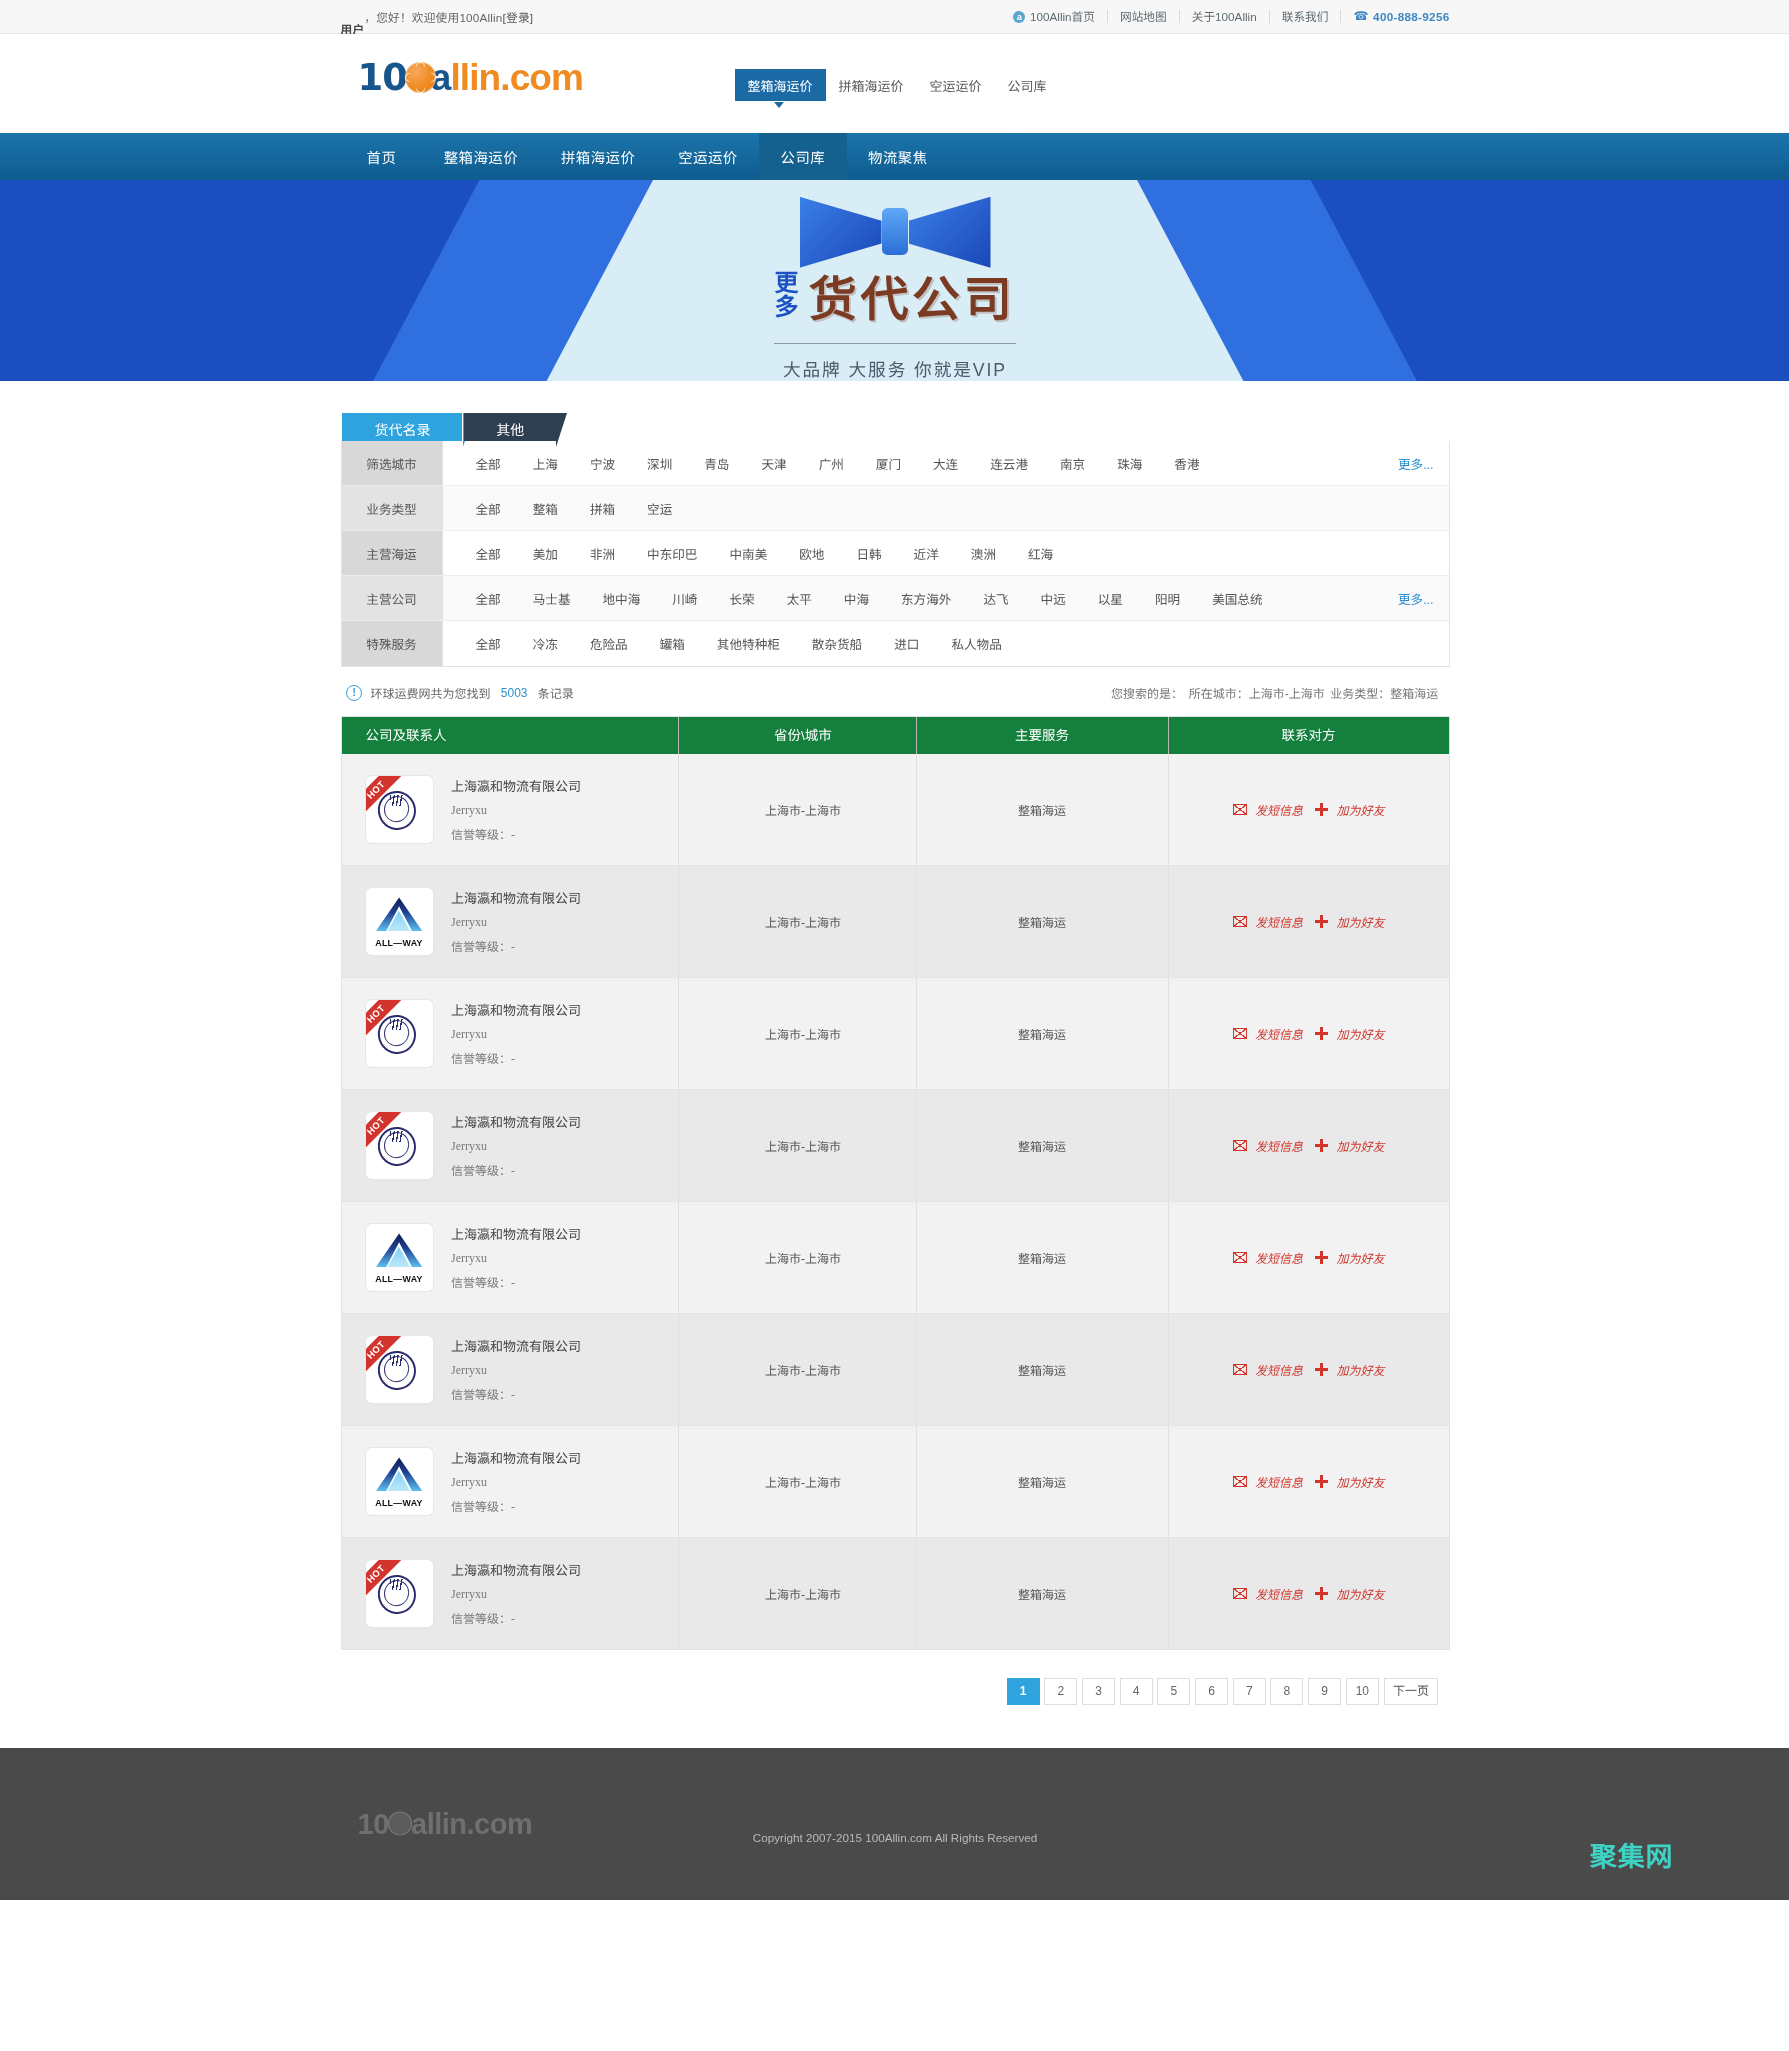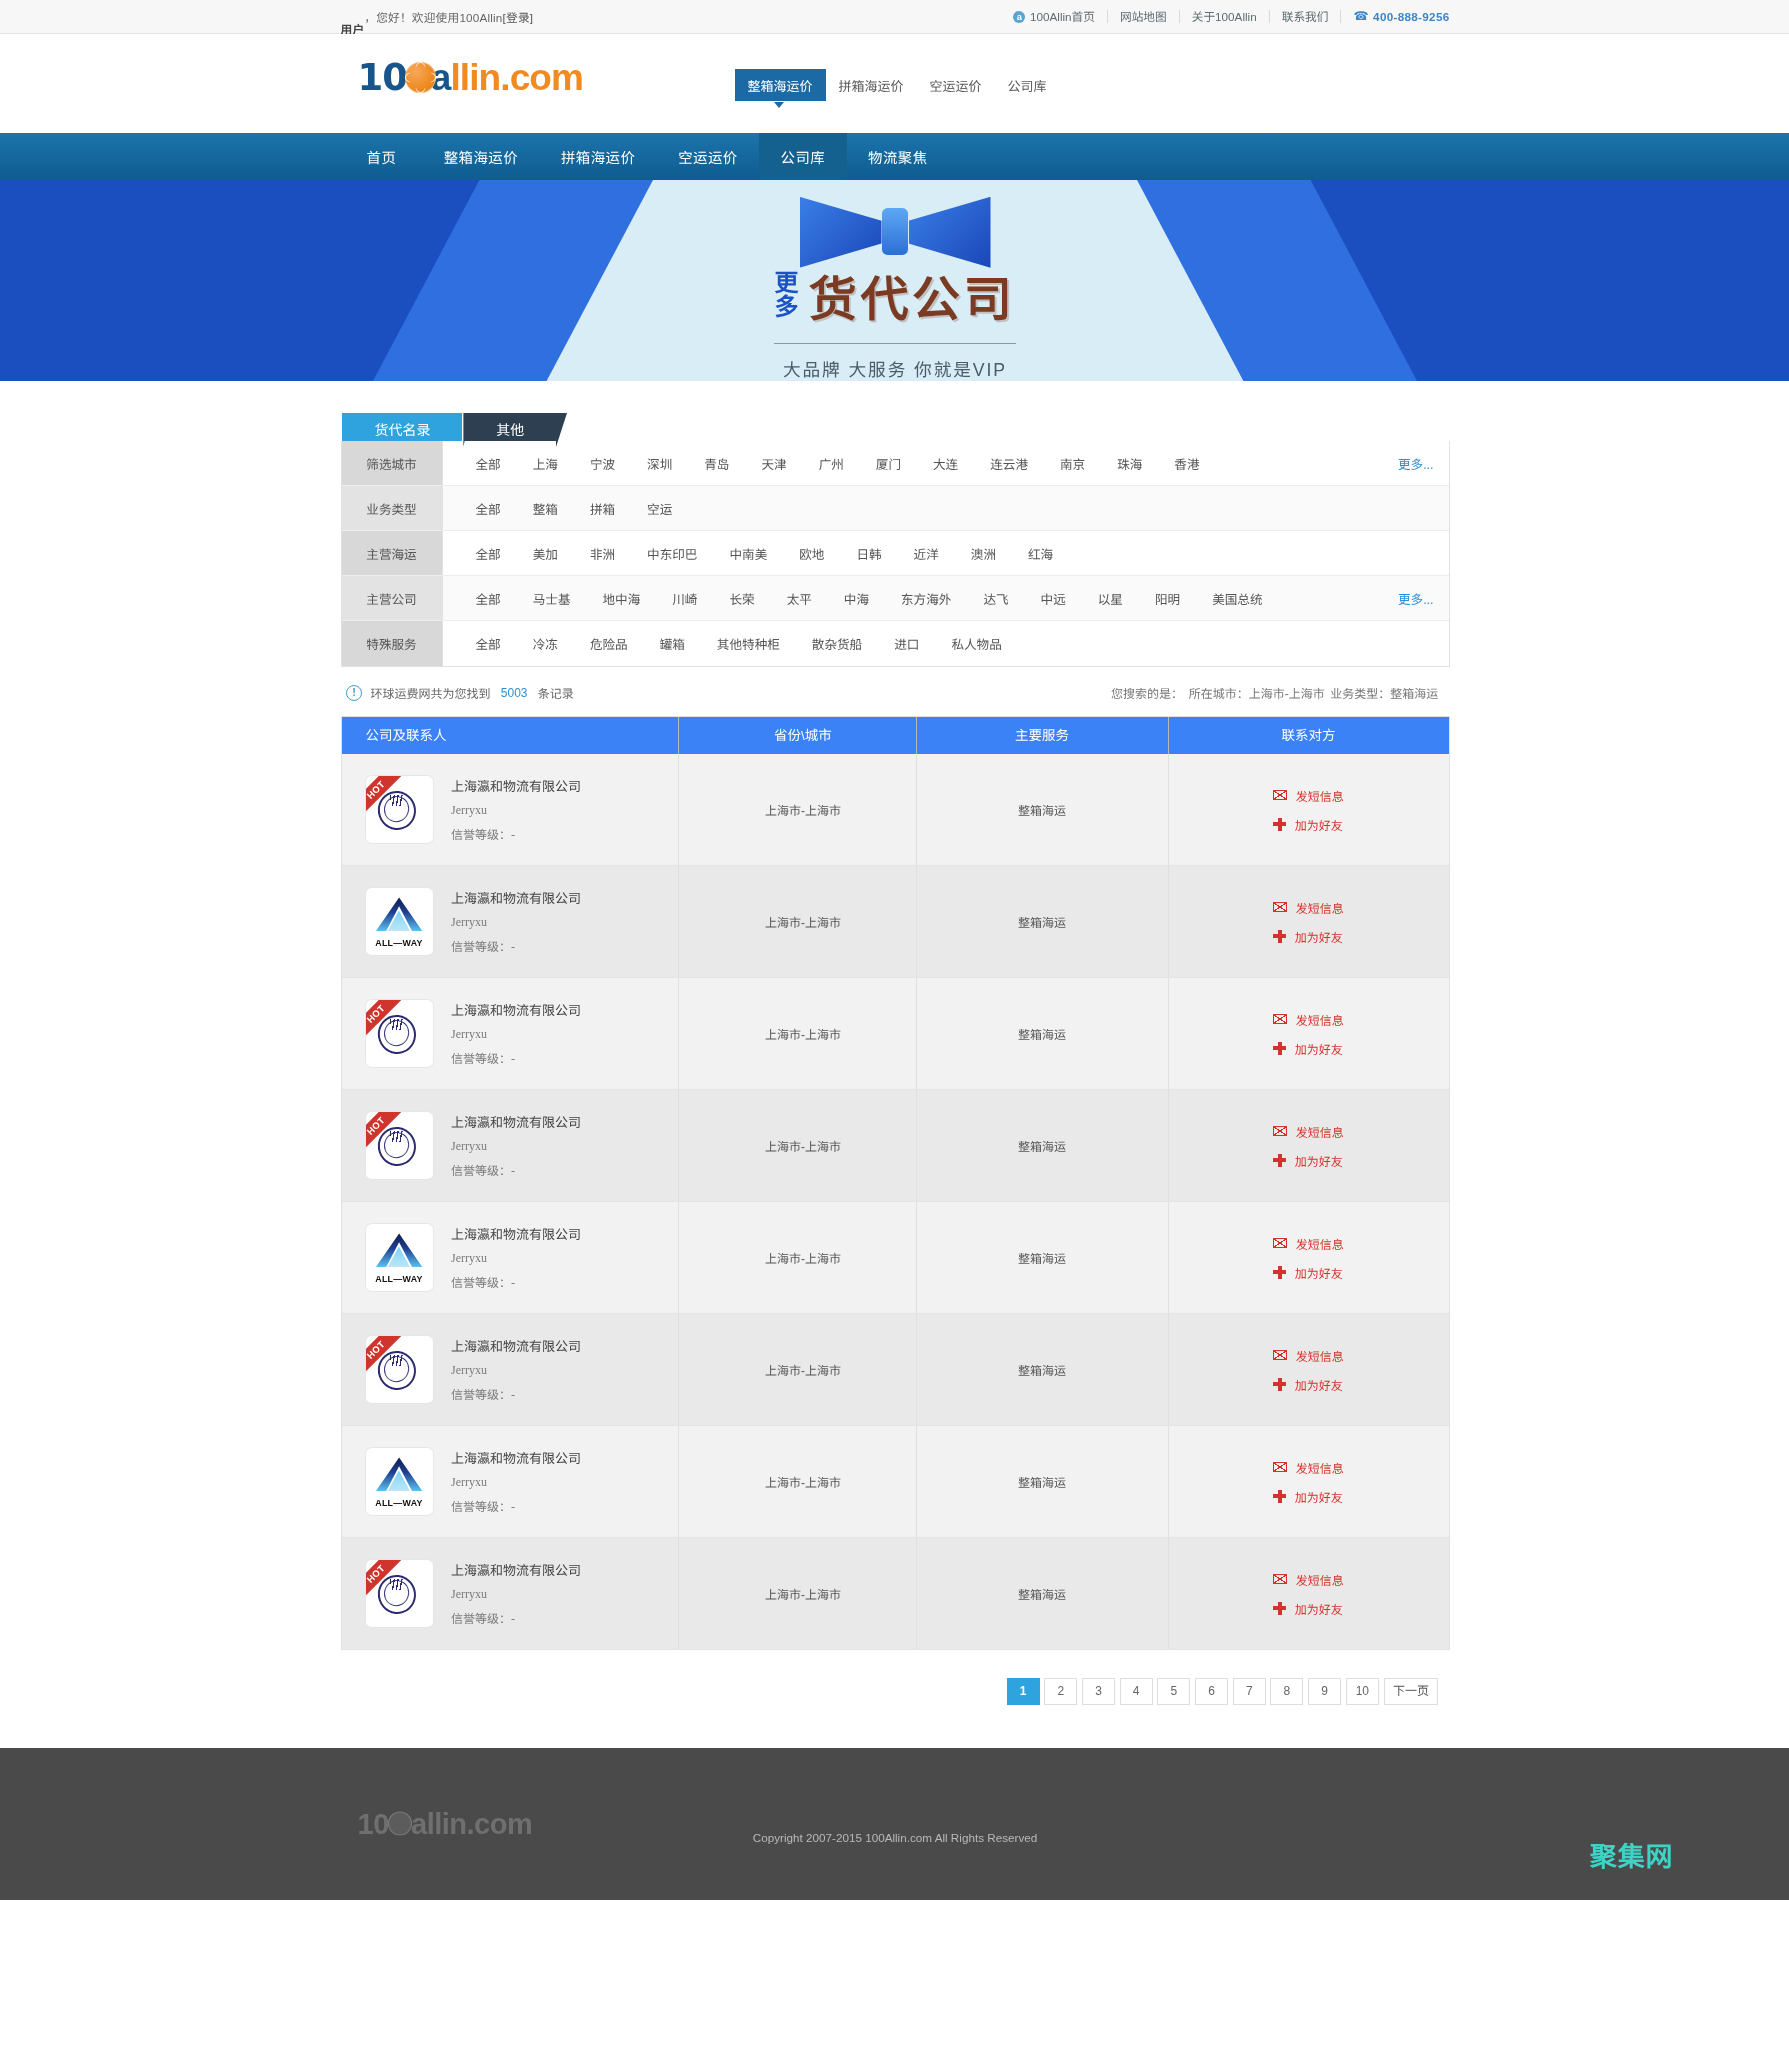--- a/index.html
+++ b/index.html
@@ -299,21 +299,21 @@
     border: 1.4px solid #3e9ed4; color: #3e9ed4;
     font-size: 11.2px; line-height: 13px; text-align: center; font-weight: bold;
     display: inline-block;
   }
   .rb-count { color: #2f8fd0; padding: 0 1.9px; }
   .rb-right { display: flex; align-items: center; gap: 5.6px; color: #777; }
   .rb-right .rb-seg { white-space: nowrap; }
 
   
   .rtable { border: 0.9px solid #e2e2e2; border-bottom: none; }
-  .rhead { display: flex; background: #3b82f6; }
+  .rhead { display: flex; background: #15803d; }
   .rhead div {
     color: #fff; font-size: 13.5px;
     height: 37px; line-height: 37px;
     text-align: center;
     border-right: 0.9px solid #b8b8b8;
   }
   .rhead div:last-child { border-right: none; }
   .c-company { width: 337px; min-width: 337px; text-align: left !important; padding-left: 24px; }
   .c-city { width: 238px; min-width: 238px; padding-left: 12px; }
   .c-service { width: 252px; min-width: 252px; }
@@ -385,21 +385,21 @@
     text-align: center; font-size: 8.9px; font-weight: bold;
     color: #111; letter-spacing: 0.3px;
     font-family: "Liberation Sans", sans-serif;
   }
 
   .company-meta { display: flex; flex-direction: column; gap: 7.5px; font-family: Liberation Serif, serif; }
   .cm-name { font-size: 13px; color: #444; }
   .cm-person { font-size: 12px; color: #7a7a7a; }
   .cm-credit { font-size: 12px; color: #7a7a7a; }
 
-  .contact-actions { display: flex; flex-direction: column; gap: 12px; align-items: flex-start; }
+  .contact-actions { display: flex; flex-direction: row; gap: 12px; align-items: flex-start; font-style: italic; }
   .ca {
     display: flex; align-items: center; gap: 8.4px;
     font-size: 12px; color: #d0342c; cursor: pointer;
   }
   .env {
     width: 14px; height: 10.3px;
     border: 1.3px solid #d0342c;
     position: relative; display: inline-block;
   }
   .env:after {

